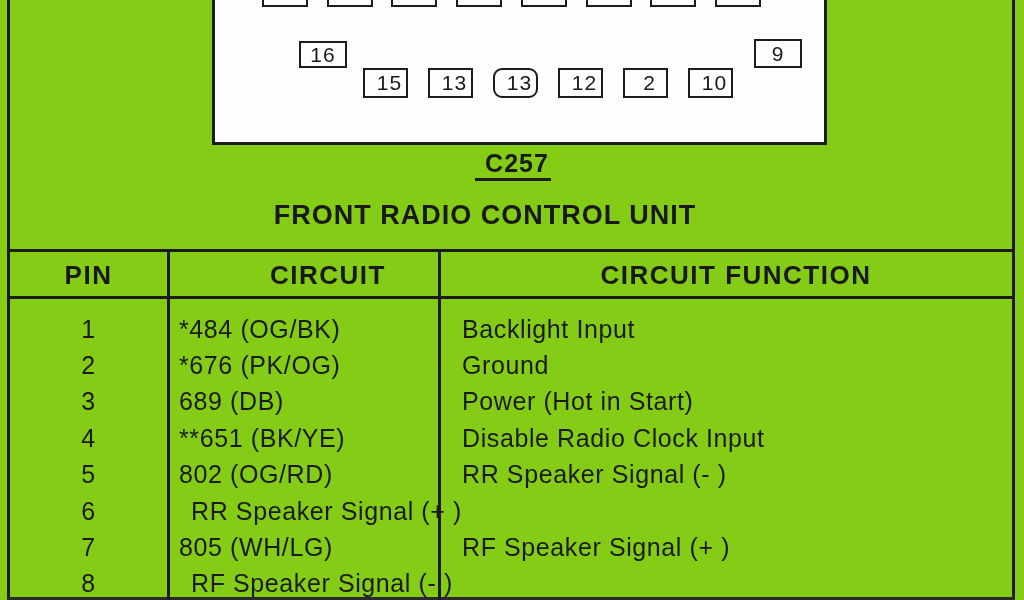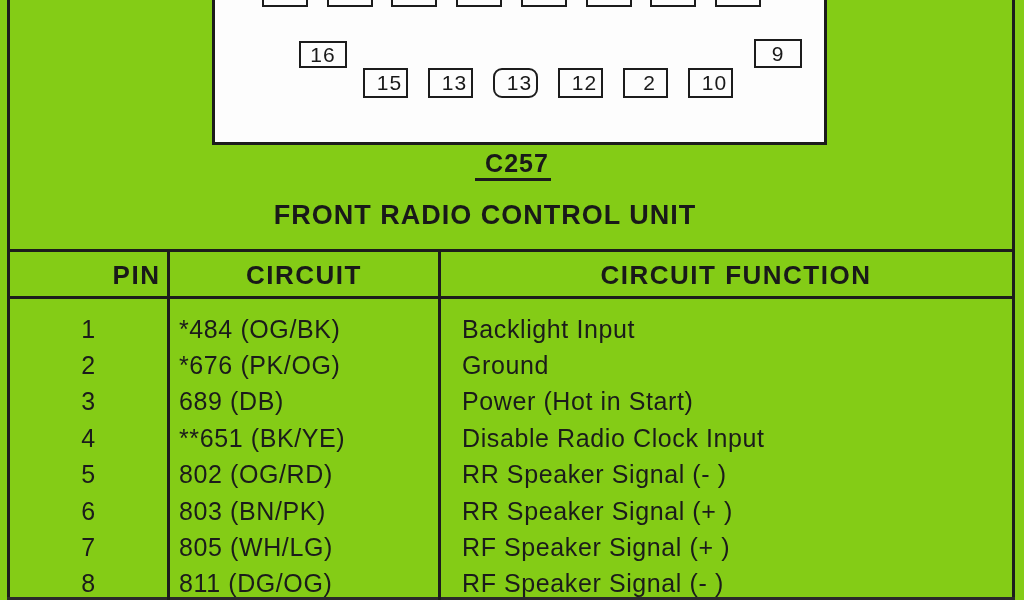--- a/index.html
+++ b/index.html
@@ -37,22 +37,22 @@
     position:absolute;left:10px;top:200px;width:950px;text-align:center;
     font-size:27px;font-weight:bold;letter-spacing:1px;white-space:nowrap;
   }
   
   .t-top{left:7px;top:249px;width:1008px;height:3px;}
   .t-headbottom{left:7px;top:296px;width:1008px;height:3px;}
   .t-col1{left:167px;top:249px;width:3px;height:351px;}
   .t-col2{left:438px;top:249px;width:3px;height:351px;}
   
   .th{position:absolute;top:260px;font-size:26px;font-weight:bold;letter-spacing:1.5px;text-align:center;white-space:nowrap;}
-  .th-pin{left:10px;width:157px;margin-left:48px;}
-  .th-circuit{left:170px;width:268px;}
+  .th-pin{left:10px;width:157px;}
+  .th-circuit{left:170px;width:268px;padding-left:24px;}
   .th-function{left:420px;width:632px;}
   
   .t-body{position:absolute;left:10px;top:299px;width:1002px;padding-top:12px;}
   .t-row{display:flex;height:36.4px;align-items:center;font-size:25px;letter-spacing:0.6px;color:#1b1b1b;}
   .cell-pin{width:157px;text-align:center;flex:0 0 auto;}
   .cell-circuit{width:271px;padding-left:12px;box-sizing:border-box;flex:0 0 auto;white-space:nowrap;}
   .cell-function{flex:1 1 auto;padding-left:24px;box-sizing:border-box;white-space:nowrap;}
 </style>
 </head>
 <body>
@@ -124,30 +124,28 @@
     </div>
 
     <div class="t-row">
       <div class="cell-pin">5</div>
       <div class="cell-circuit">802 (OG/RD)</div>
       <div class="cell-function">RR Speaker Signal (- )</div>
     </div>
 
     <div class="t-row">
       <div class="cell-pin">6</div>
-      <div class="cell-circuit">803 (BN/PK)</div>
       <div class="cell-function">RR Speaker Signal (+ )</div>
     </div>
 
     <div class="t-row">
       <div class="cell-pin">7</div>
       <div class="cell-circuit">805 (WH/LG)</div>
       <div class="cell-function">RF Speaker Signal (+ )</div>
     </div>
 
     <div class="t-row">
       <div class="cell-pin">8</div>
-      <div class="cell-circuit">811 (DG/OG)</div>
       <div class="cell-function">RF Speaker Signal (- )</div>
     </div>
   </div>
 
 </div>
 
 </body></html>

